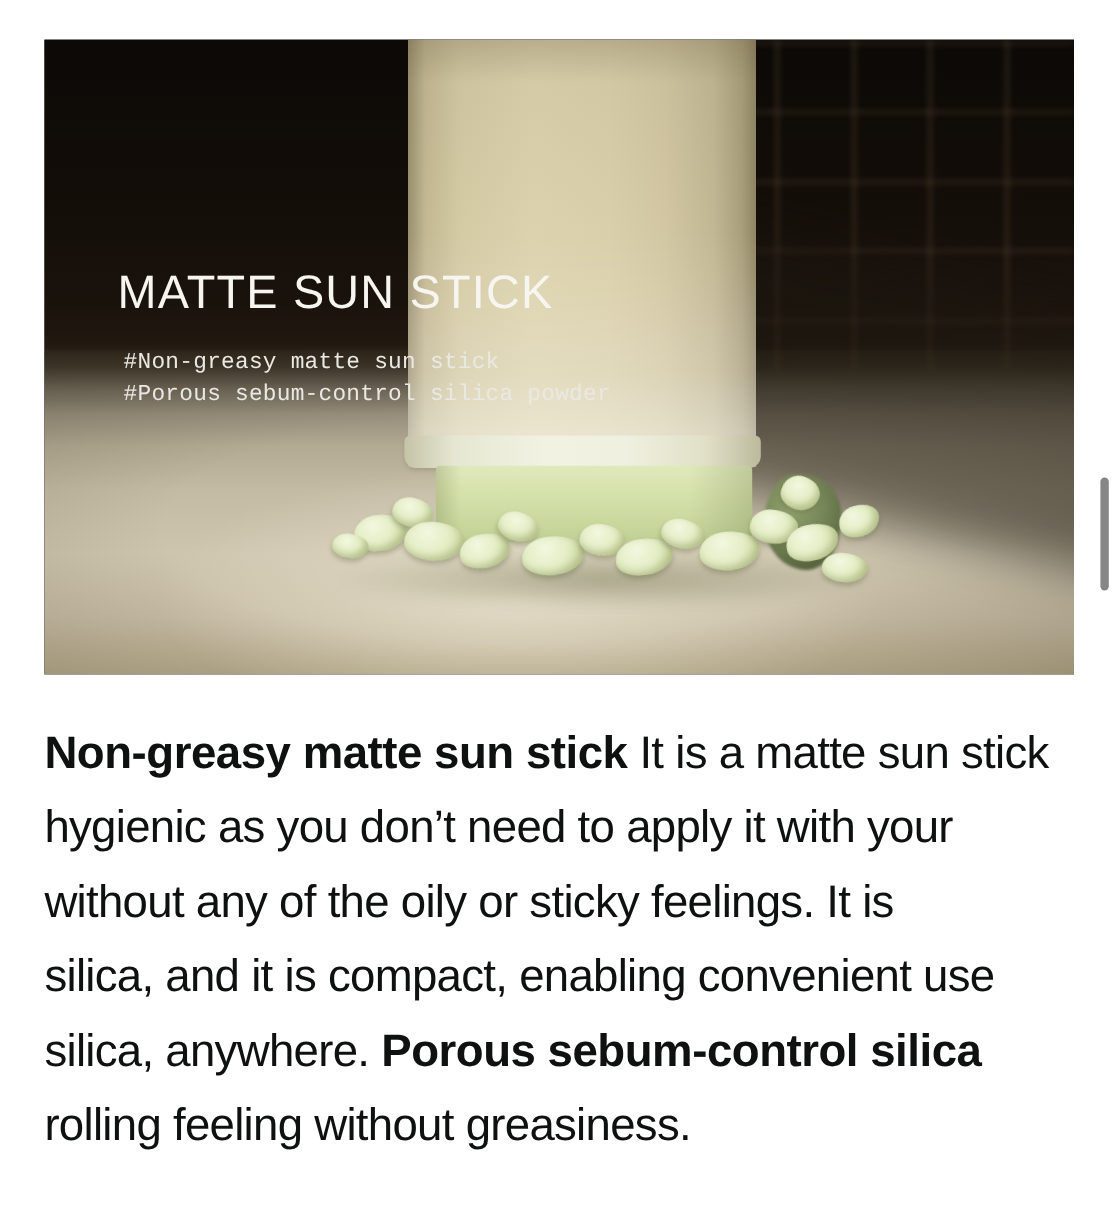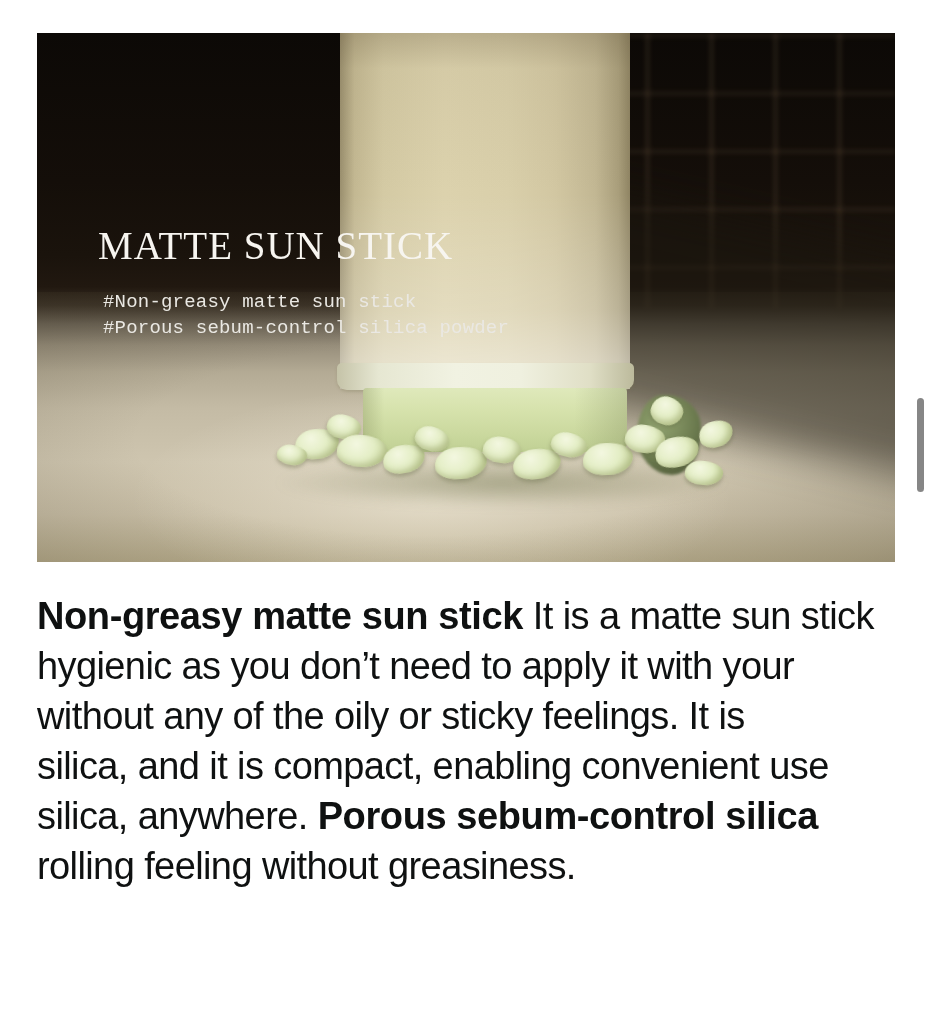--- a/index.html
+++ b/index.html
@@ -75,35 +75,35 @@
   }
   .crumb {
     position:absolute;
     border-radius:46% 54% 52% 48% / 55% 45% 58% 42%;
     background:radial-gradient(circle at 38% 30%, #f3f7e0 0%, #e4eec6 45%, #cddaa4 80%, #b9c78f 100%);
     box-shadow:0 3px 4px rgba(95,100,62,0.35), inset -3px -3px 6px rgba(140,150,95,0.40);
     filter:blur(0.5px);
   }
   .overlay-title {
     position:absolute; left:61px; top:190px;
-    font-family:Liberation Serif, serif; font-size:39px; font-weight:400;
+    font-family:Liberation Sans, sans-serif; font-size:39px; font-weight:400;
     letter-spacing:1px; color:#f7f5f0; white-space:nowrap;
   }
   .overlay-tags {
     position:absolute; left:66px; top:256px;
     font-size:19px; line-height:26px; letter-spacing:0.2px; color:#eae8e3;font-family:Liberation Mono, monospace;
   }
   .overlay-tags div { white-space:nowrap; }
 
   
   .description {
     position:absolute; left:37px; top:591px; width:870px;
     color:#0f1111; font-size:38px; line-height:50px; letter-spacing:-0.6px;
   }
-  .desc-line { white-space:nowrap; }
+  .desc-line { white-space:nowrap;margin-top:12px; }
   .desc-line b { font-weight:700; letter-spacing:-0.4px; }
 
   
   .scroll-thumb {
     position:absolute; left:917px; top:398px; width:7px; height:94px;
     border-radius:4px; background:#868686;
   }
 </style>
 </head>
 <body>

